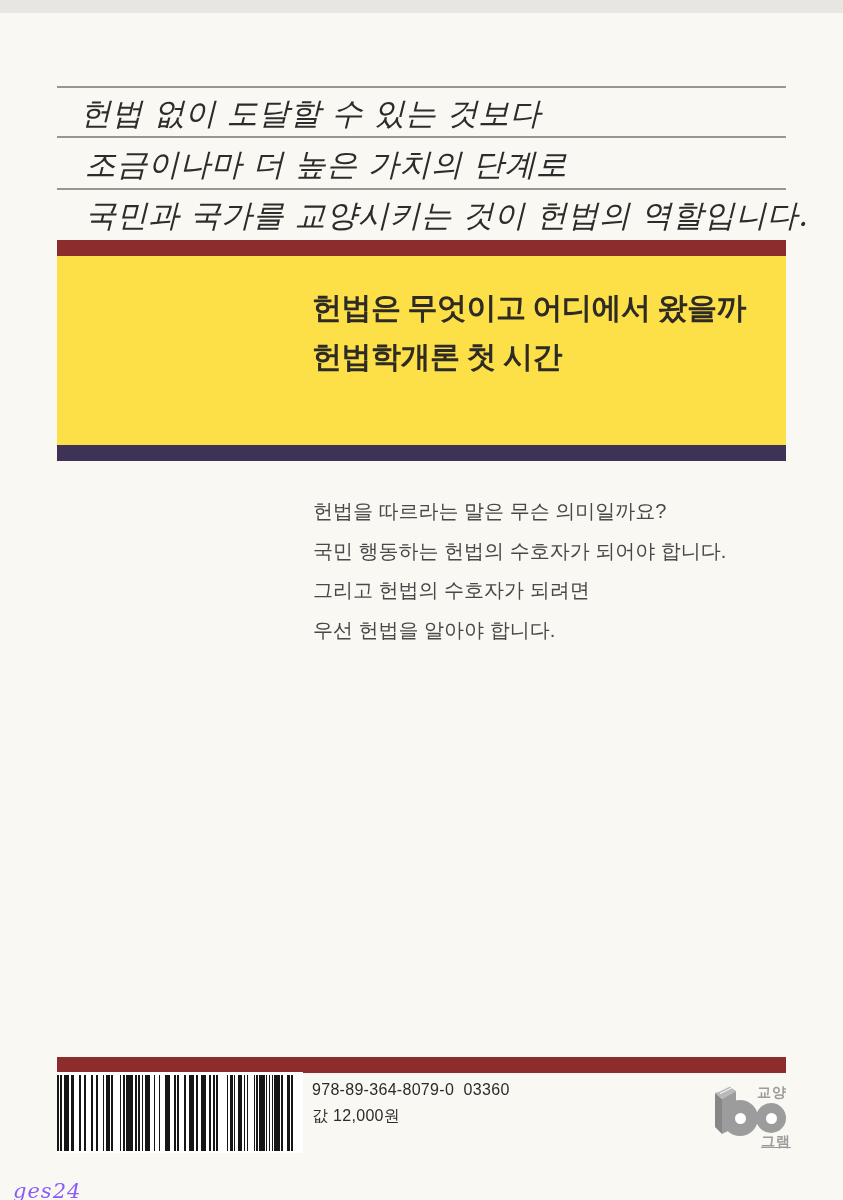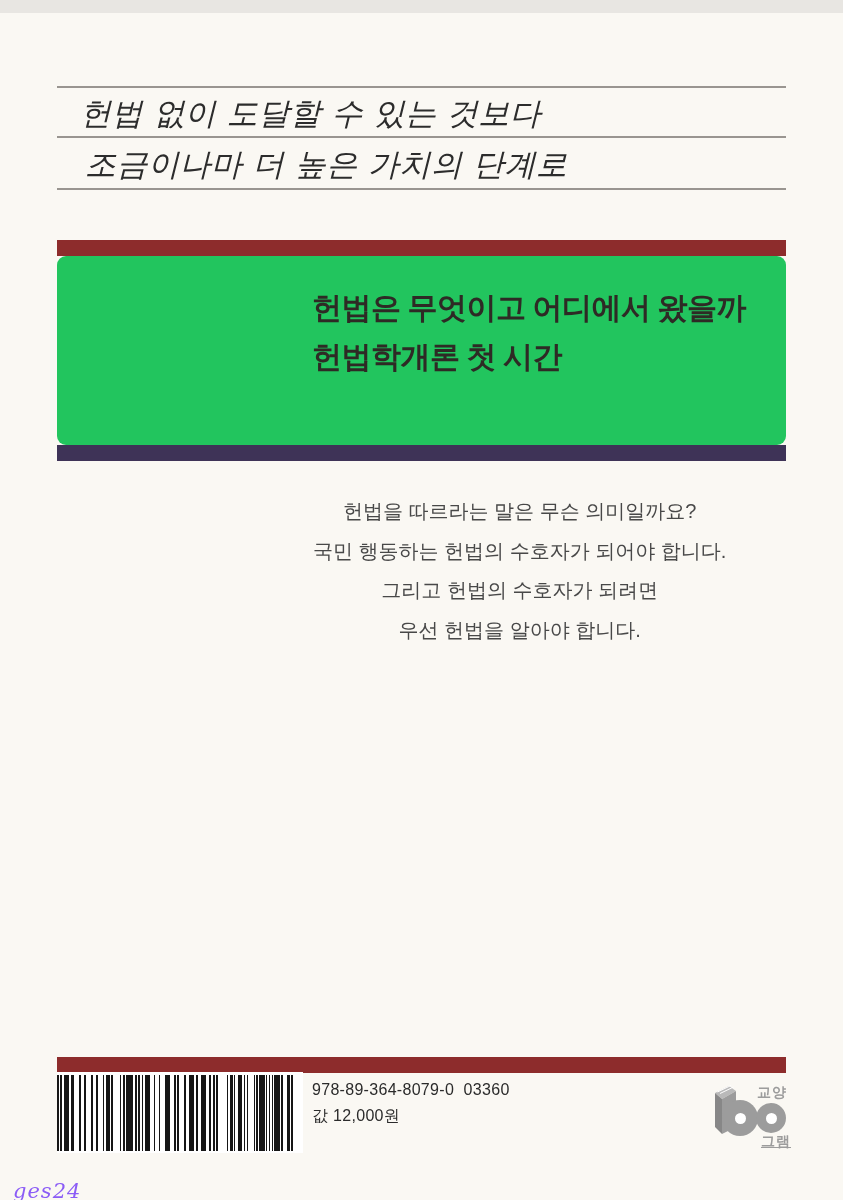--- a/index.html
+++ b/index.html
@@ -18,30 +18,30 @@
     position:absolute; font-family:"DejaVu Serif", serif; font-style:italic;
     font-size:31px; color:#2c2c2c; letter-spacing:0.5px; white-space:nowrap;
   }
   .hw-1 { left:80px; top:80px; }
   .hw-2 { left:85px; top:131px; }
   .hw-3 { left:85px; top:182px; }
 
   
   .banner { position:absolute; left:57px; top:227px; width:729px; }
   .banner-bar-top { height:16px; background:#8d2c2c; }
-  .banner-body { height:189px; background:#22c55e; padding:28px 3px 0 255px;border-radius:9px; }
+  .banner-body { height:189px; background:#fde047; padding:28px 3px 0 255px; }
   .banner-line {
     font-family:"Liberation Serif", serif; font-weight:700;
     font-size:30px; line-height:48.5px; color:#2e2a25;
     letter-spacing:-0.5px; white-space:nowrap;
   }
   .banner-bar-bottom { height:16px; background:#3e3357; }
 
   
-  .blurb { position:absolute; left:313px; top:479px;text-align:center; }
+  .blurb { position:absolute; left:313px; top:479px; }
   .blurb-line { font-size:20px; line-height:39.7px; color:#484848; white-space:nowrap; }
 
   
   .footer-bar { position:absolute; left:57px; top:1044px; width:729px; height:16px; background:#8d2c2c; }
   .barcode-patch { position:absolute; left:57px; top:1059px; width:246px; height:81px; background:#ffffff; }
   .barcode { position:absolute; left:0; top:3px; height:76px; display:flex; }
   .barcode-addon { left:170px; }
   .barcode i { display:block; height:100%; }
   .barcode i.on { background:#161616; }
 
@@ -77,20 +77,21 @@
 <body>
 
 <div class="sheet">
 
   <div class="rule-line rule-1"></div>
   <div class="rule-line rule-2"></div>
   <div class="rule-line rule-3"></div>
 
   <div class="hw-line hw-1">헌법 없이 도달할 수 있는 것보다</div>
   <div class="hw-line hw-2">조금이나마 더 높은 가치의 단계로</div>
+  <div class="hw-line hw-3">국민과 국가를 교양시키는 것이 헌법의 역할입니다.</div>
 
   <div class="banner">
     <div class="banner-bar-top"></div>
     <div class="banner-body">
       <div class="banner-line">헌법은 무엇이고 어디에서 왔을까</div>
       <div class="banner-line">헌법학개론 첫 시간</div>
     </div>
     <div class="banner-bar-bottom"></div>
   </div>
 

